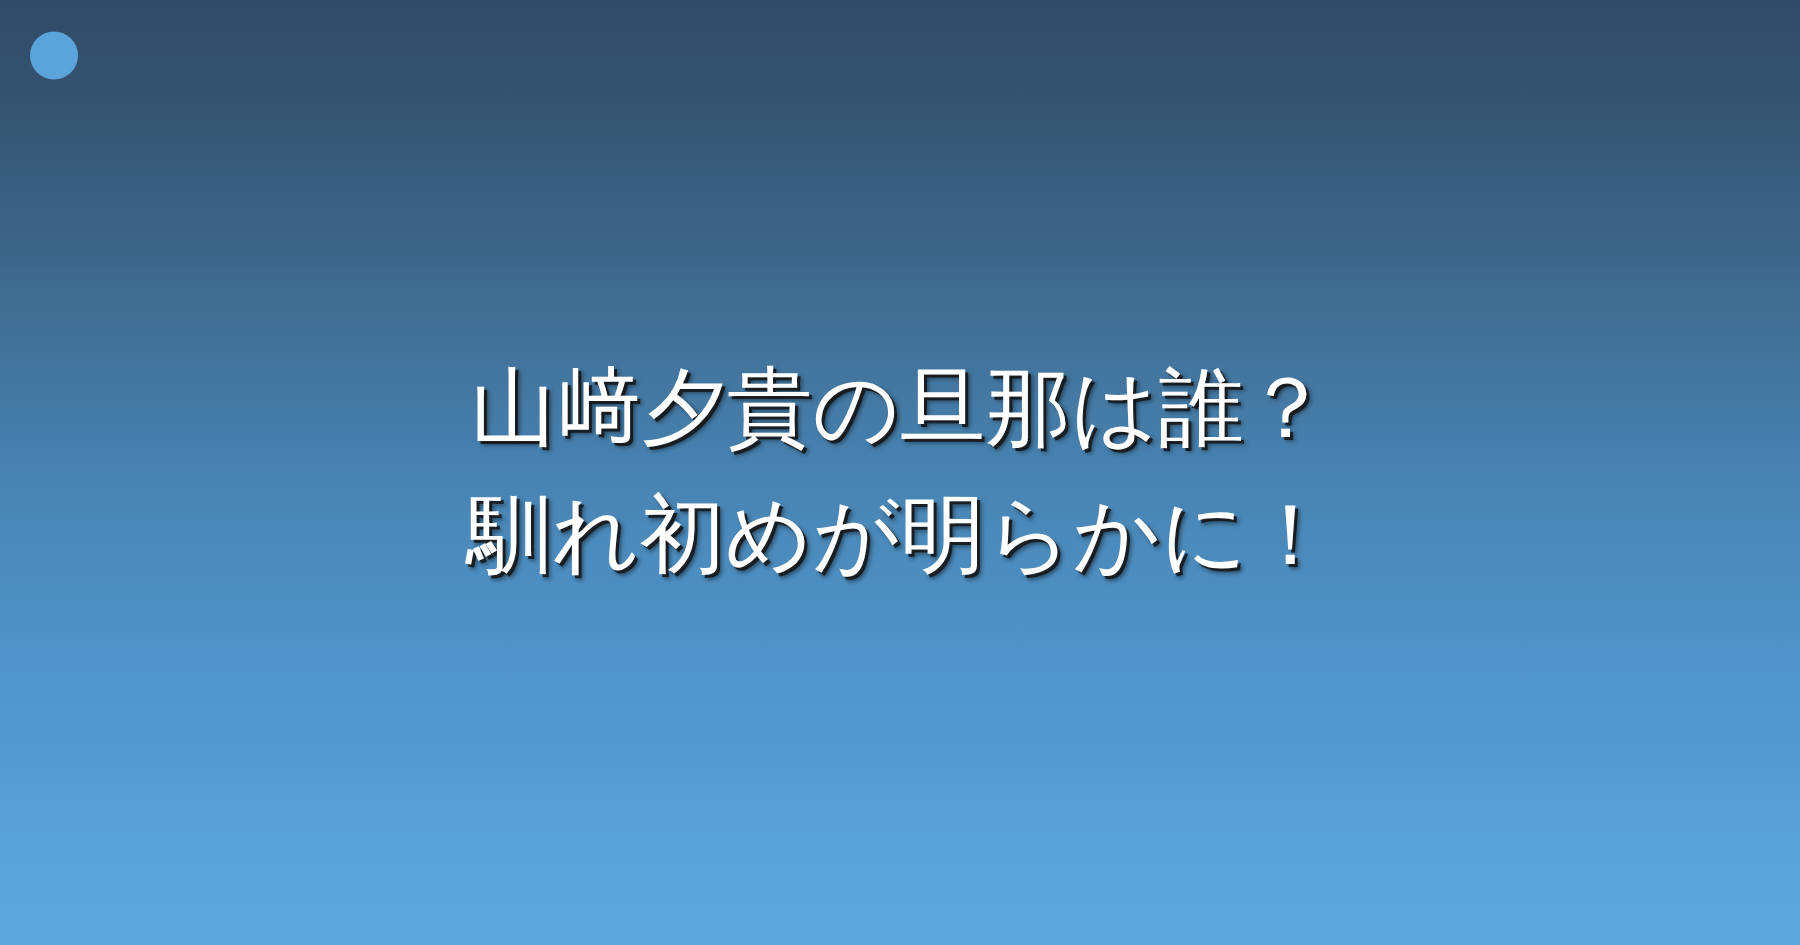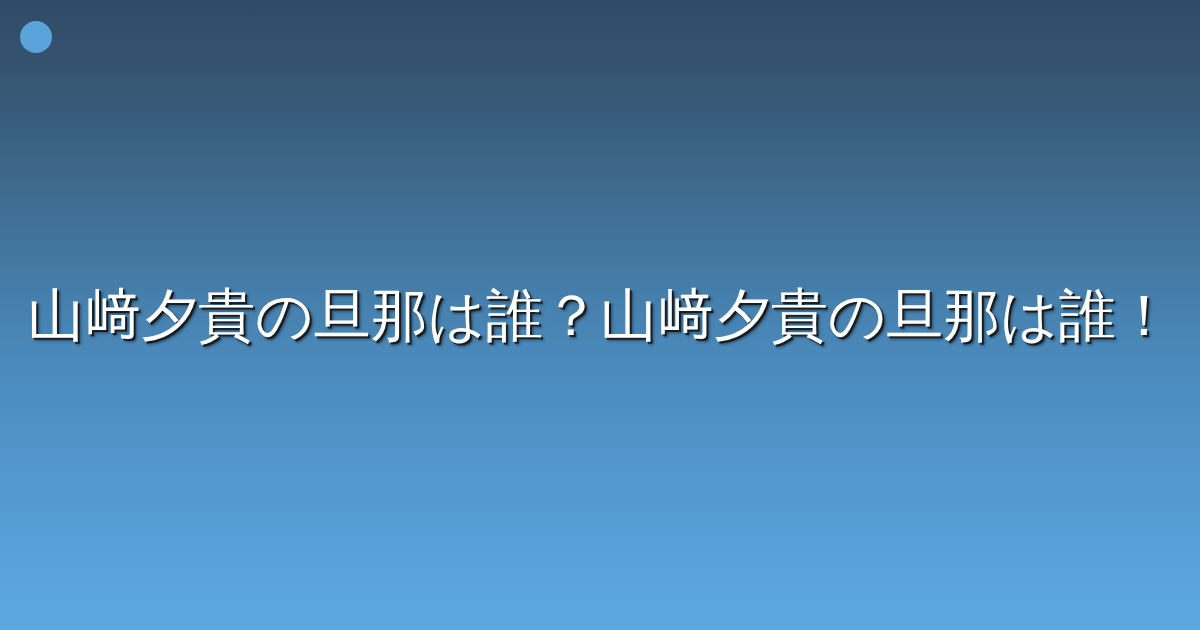--- a/index.html
+++ b/index.html
@@ -44,20 +44,21 @@
   }
 
   
   #headline {
     position: absolute;
     left: 0;
     right: 0;
     top: 0;
     height: 630px;
     display: flex;
+    flex-direction: column;
     align-items: center;
     justify-content: center;
     padding: 12px 40px;
     box-sizing: border-box;
   }
 
   .headline-line {
     display: block;
     width: 100%;
     text-align: center;
@@ -74,16 +75,16 @@
 </style>
 </head>
 <body>
 
 <div id="card">
 
   <div id="corner-dot"></div>
 
   <div id="headline">
     <span class="headline-line">山﨑夕貴の旦那は誰？</span>
-    <span class="headline-line">山﨑夕貴の旦那は誰！</span>
+    <span class="headline-line">馴れ初めが明らかに！</span>
   </div>
 
 </div>
 
 </body></html>

